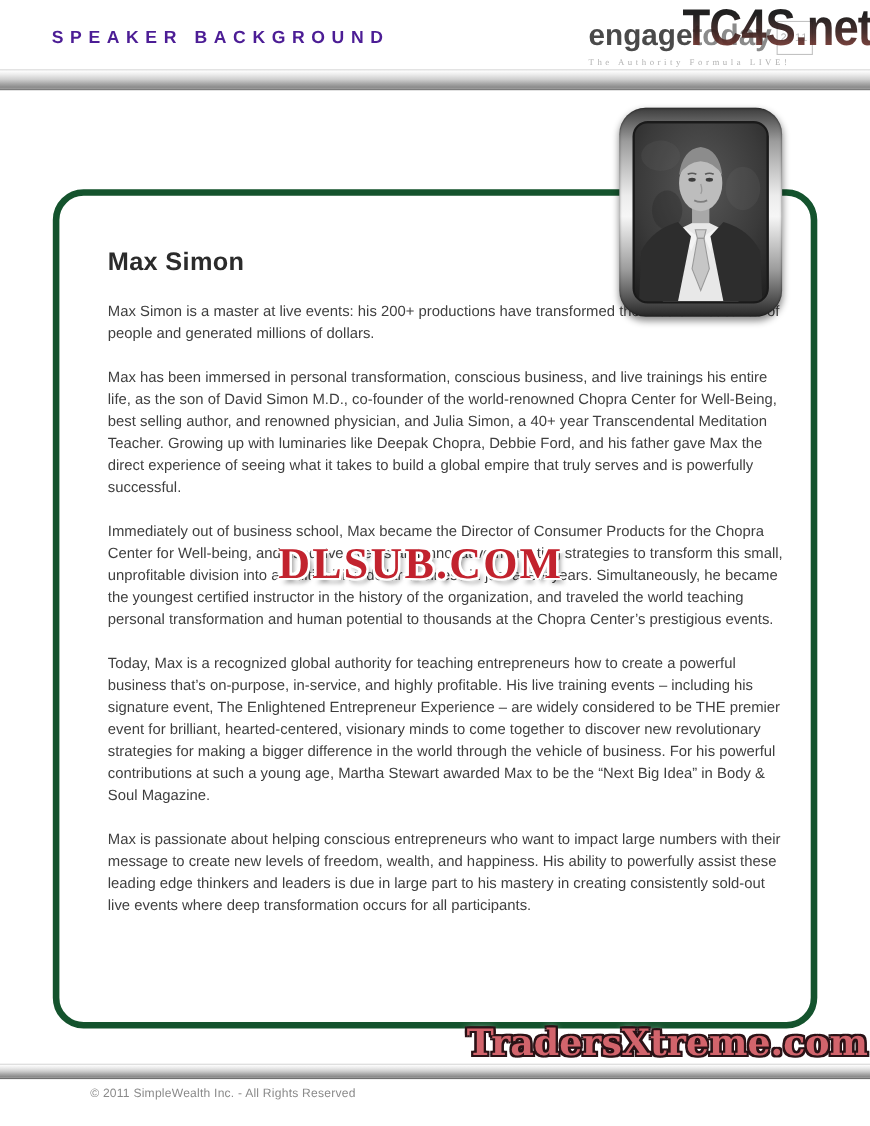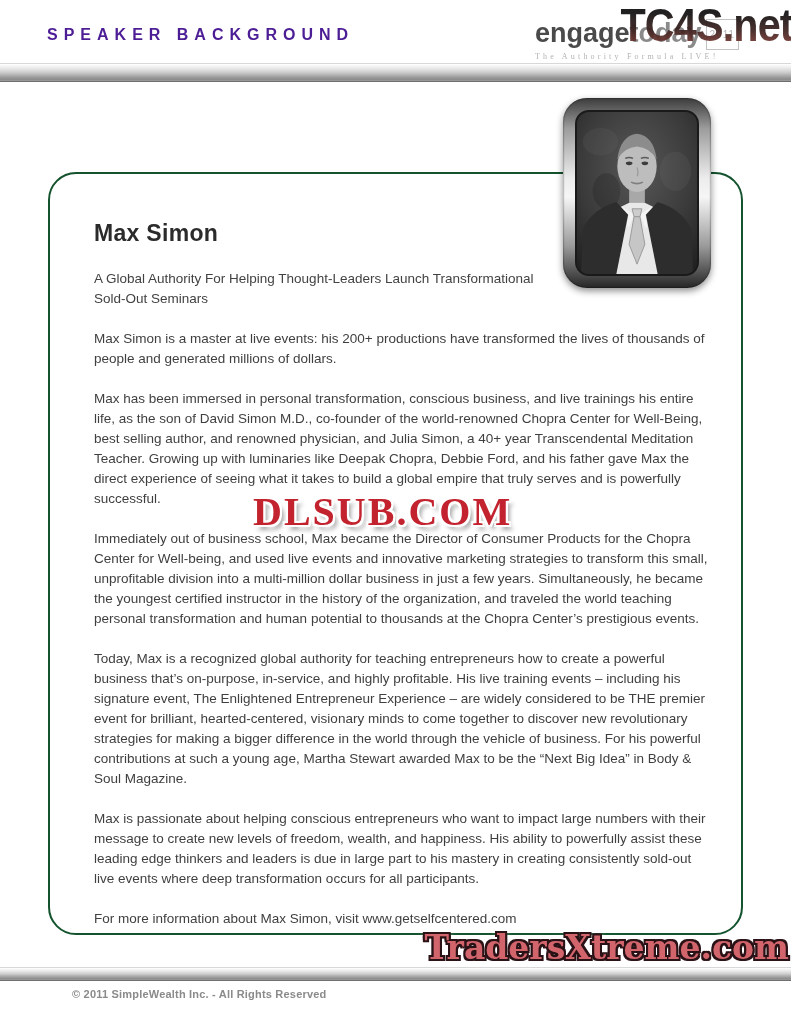--- a/index.html
+++ b/index.html
@@ -36,21 +36,21 @@
   .bar{
     position:absolute;left:0;width:791px;
     background:linear-gradient(180deg,#ffffff 0%,#ececec 22%,#cfcfcf 48%,#a6a6a6 72%,#8b8b8b 90%,#9e9e9e 100%);
     border-top:1px solid #d8d8d8;border-bottom:1px solid #6f6f6f;
   }
   .bar-top{top:63px;height:17px;}
   .bar-bottom{top:967px;height:12px;}
   
   .card{
     position:absolute;left:48px;top:172px;width:695px;height:763px;
-    border:2px solid #14532d;border-radius:28px;background:#ffffff;
+    border:6px solid #14532d;border-radius:28px;background:#ffffff;
     box-sizing:border-box;padding:46px 36px 0 44px;z-index:2;
   }
   .person-name{
     font-size:23px;font-weight:bold;color:#2b2b2b;margin:0 0 22px 0;letter-spacing:.3px;
   }
   .subtitle{
     font-size:13.5px;color:#424242;line-height:20px;margin:0 0 20px 0;white-space:pre-line;
   }
   .body-copy p{
     font-size:13.5px;color:#3f3f3f;line-height:20px;margin:0 0 20px 0;width:618px;
@@ -82,21 +82,21 @@
     font-family:"DejaVu Serif","Liberation Serif",serif;
     font-size:33px;font-weight:bold;color:#d2646c;white-space:nowrap;
     text-shadow:
       -2px 0 0 #2a1216, 2px 0 0 #2a1216, 0 -2px 0 #2a1216, 0 2px 0 #2a1216,
       -2px -2px 0 #2a1216, 2px 2px 0 #2a1216, -2px 2px 0 #2a1216, 2px -2px 0 #2a1216,
       0 0 7px rgba(255,255,255,.9);
     text-align: center;
   }
   
   .copyright{
-    position:absolute;left:72px;top:988px;font-size:11px;color:#8a8a8a;letter-spacing:.2px;font-weight:bold;
+    position:absolute;left:82px;top:988px;font-size:11px;color:#8a8a8a;letter-spacing:.2px;
   }
 </style>
 </head>
 <body>
 
 <div class="page-title">SPEAKER BACKGROUND</div>
 
 <div class="logo">
   <div class="logo-line">
     <span class="logo-bold">engage</span><span class="logo-light">today</span><span class="logo-year">2011</span>
@@ -141,29 +141,26 @@
       <path d="M49,47 Q53,45 57,47" stroke="#5a5a5a" stroke-width="1.4" fill="none"></path>
       <path d="M65,47 Q69,45 73,47" stroke="#5a5a5a" stroke-width="1.4" fill="none"></path>
       <path d="M61,56 Q63,62 61,65" stroke="#9a9a9a" stroke-width="1.2" fill="none"></path>
       <path d="M55,71 Q61,74 67,71" stroke="#7d7d7d" stroke-width="1.6" fill="none"></path>
     </svg>
   </div>
 </div>
 
 <section class="card">
   <h1 class="person-name">Max Simon</h1>
-  <p class="subtitle">A Global Authority For Helping Thought-Leaders Launch Transformational
-Sold-Out Seminars</p>
   <div class="body-copy">
     <p>Max Simon is a master at live events: his 200+ productions have transformed the lives of thousands of people and generated millions of dollars.</p>
     <p>Max has been immersed in personal transformation, conscious business, and live trainings his entire life, as the son of David Simon M.D., co-founder of the world-renowned Chopra Center for Well-Being, best selling author, and renowned physician, and Julia Simon, a 40+ year Transcendental Meditation Teacher. Growing up with luminaries like Deepak Chopra, Debbie Ford, and his father gave Max the direct experience of seeing what it takes to build a global empire that truly serves and is powerfully successful.</p>
     <p>Immediately out of business school, Max became the Director of Consumer Products for the Chopra Center for Well-being, and used live events and innovative marketing strategies to transform this small, unprofitable division into a multi-million dollar business in just a few years. Simultaneously, he became the youngest certified instructor in the history of the organization, and traveled the world teaching personal transformation and human potential to thousands at the Chopra Center’s prestigious events.</p>
     <p>Today, Max is a recognized global authority for teaching entrepreneurs how to create a powerful business that’s on-purpose, in-service, and highly profitable. His live training events – including his signature event, The Enlightened Entrepreneur Experience – are widely considered to be THE premier event for brilliant, hearted-centered, visionary minds to come together to discover new revolutionary strategies for making a bigger difference in the world through the vehicle of business. For his powerful contributions at such a young age, Martha Stewart awarded Max to be the “Next Big Idea” in Body &amp; Soul Magazine.</p>
     <p>Max is passionate about helping conscious entrepreneurs who want to impact large numbers with their message to create new levels of freedom, wealth, and happiness. His ability to powerfully assist these leading edge thinkers and leaders is due in large part to his mastery in creating consistently sold-out live events where deep transformation occurs for all participants.</p>
-    <p>For more information about Max Simon, visit www.getselfcentered.com</p>
   </div>
 </section>
 
 <div class="wm-dlsub">DLSUB.COM</div>
 
 <div class="bar bar-bottom"></div>
 <div class="copyright">© 2011 SimpleWealth Inc. - All Rights Reserved</div>
 <div class="wm-traders">TradersXtreme.com</div>
 
 </body></html>

